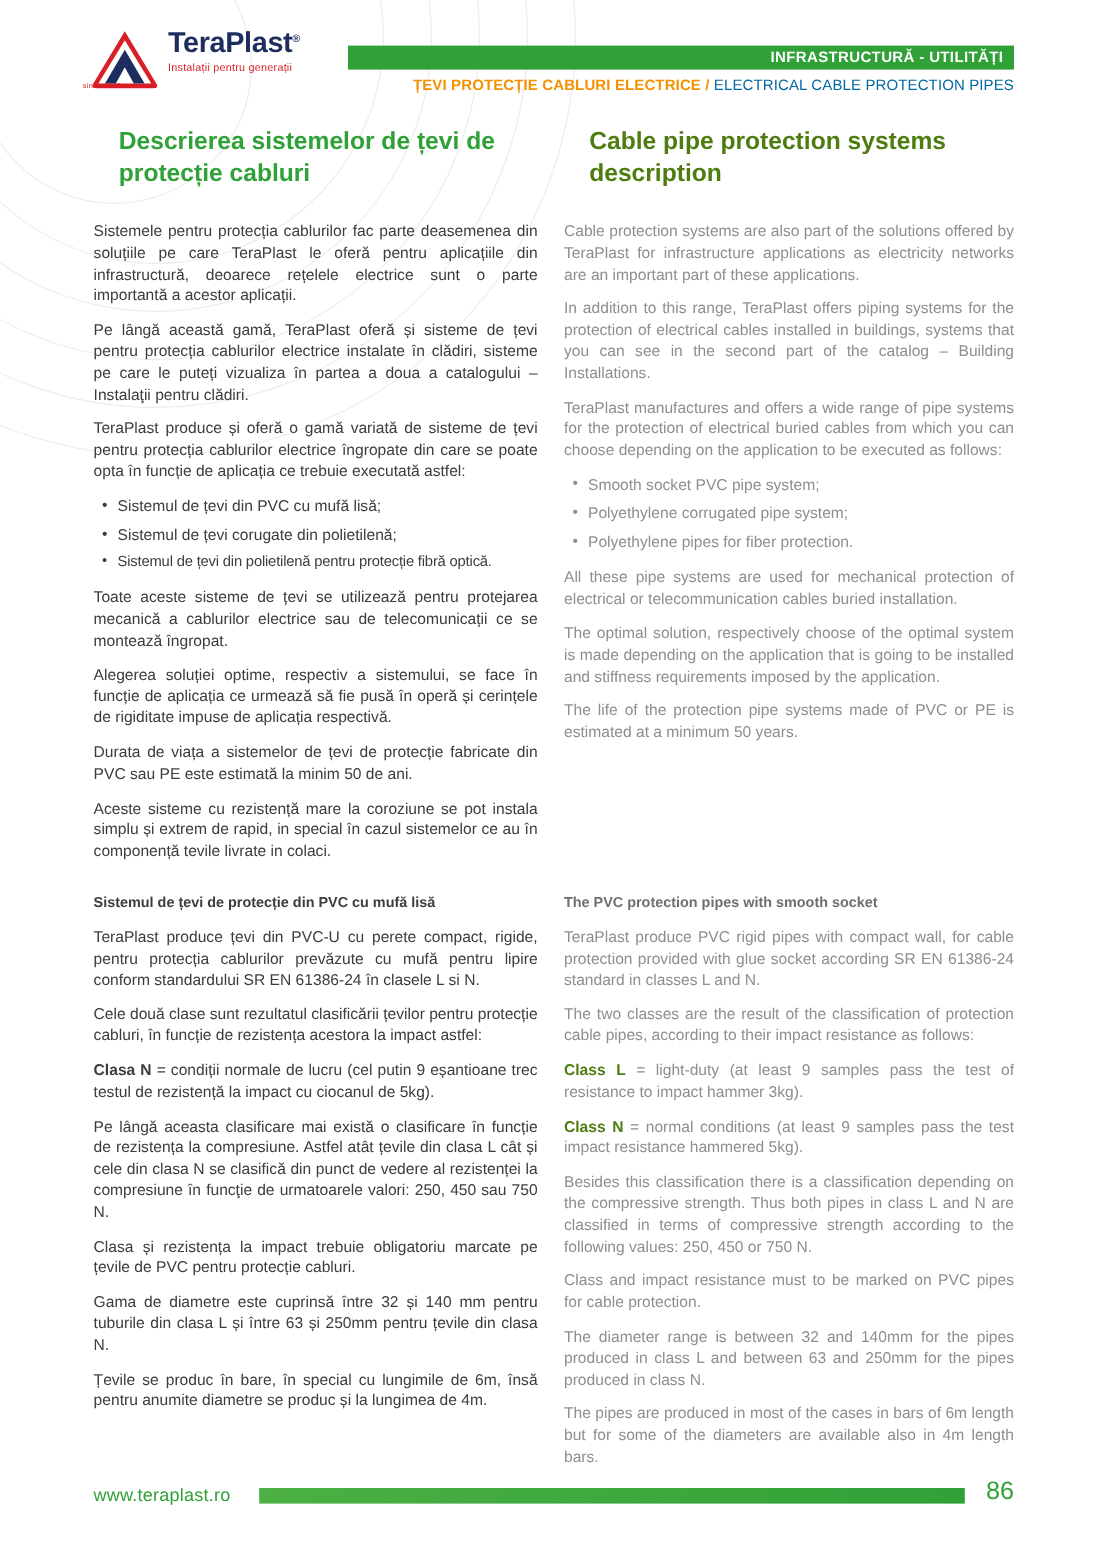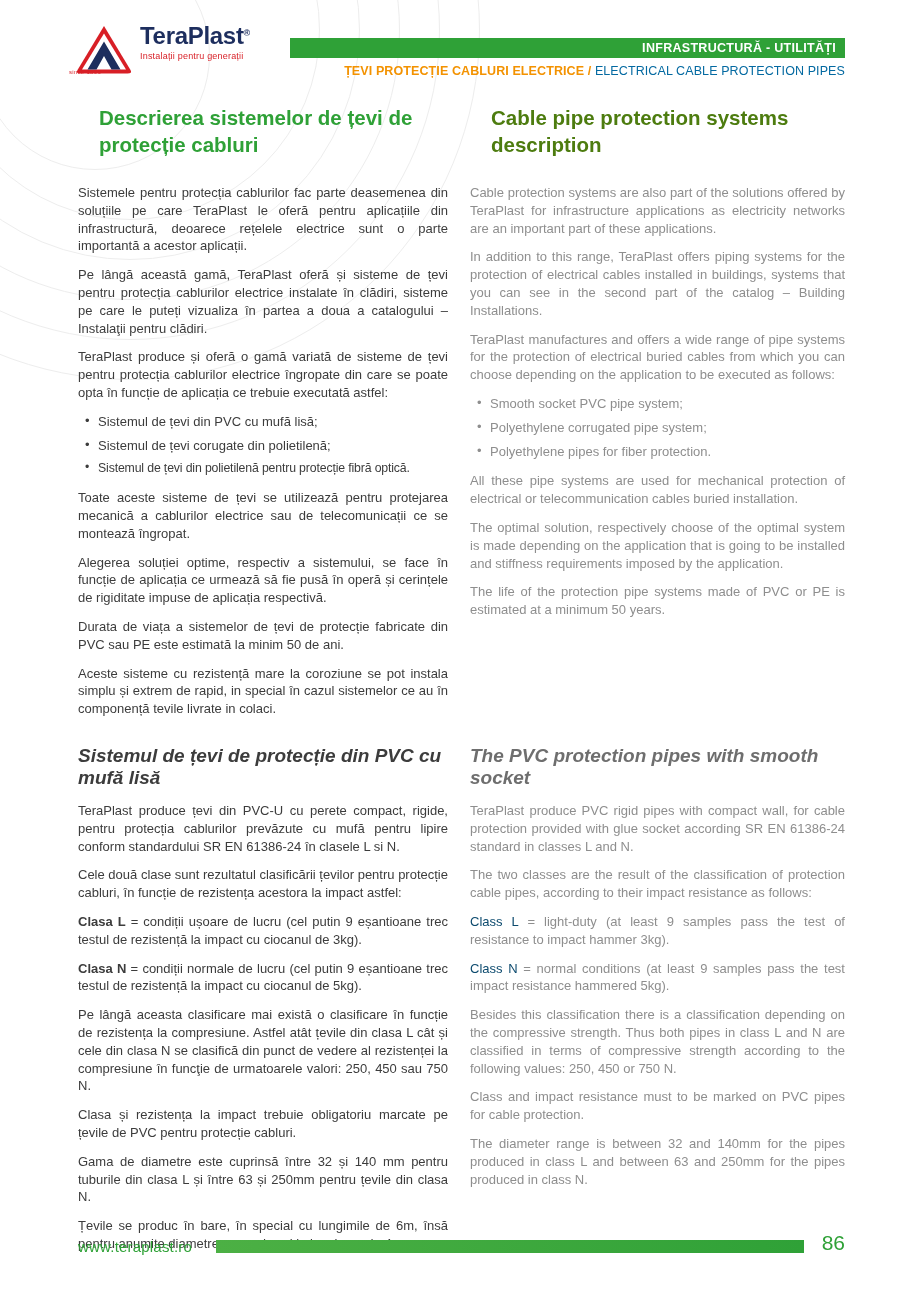--- a/index.html
+++ b/index.html
@@ -70,25 +70,25 @@
   }
   .columns p { margin-bottom:11px; }
   .col-l p, .col-l li { color:var(--text-dark,#3c3c3c); }
   .col-r p, .col-r li { color:var(--text-gray,#8e8e8e); }
 
   ul { list-style:none; margin:2px 0 12px 6px; }
   li { position:relative; padding-left:14px; margin-bottom:6px; }
   li::before { content:"\2022"; position:absolute; left:1px; top:-1px; }
   li.tight { font-size:12.3px; letter-spacing:-0.15px; white-space:nowrap; text-align:left; }
 
-  h2 { font-size:19px; font-weight:bold; margin-bottom:13px;font-style:italic; }
+  h2 { font-size:12px; font-weight:bold; margin-bottom:13px; }
   .sec-left h2  { color:var(--text-dark,#3c3c3c); }
   .sec-right h2 { color:#6e6e6e; }
   .col-l strong { font-weight:bold; color:var(--text-dark,#3c3c3c); }
-  .col-r strong { font-weight:normal; color:#0c4a6e; }
+  .col-r strong { font-weight:bold; color:#4d7c0f; }
 
   
   .footer-url {
     position:absolute; left:78px; top:1238px;
     font-size:15px; color:var(--green,#2fa137); text-decoration:none; letter-spacing:.2px;
   }
   .footer-bar {
     position:absolute; left:216px; top:1240px; width:588px; height:13px;
     background:linear-gradient(90deg,#4cb044,var(--green,#2fa137));
   }
@@ -167,37 +167,37 @@
         </ul>
         <p>All these pipe systems are used for mechanical protection of electrical or telecommunication cables buried installation.</p>
         <p>The optimal solution, respectively choose of the optimal system is made depending on the application that is going to be installed and stiffness requirements imposed by the application.</p>
         <p>The life of the protection pipe systems made of PVC or PE is estimated at a minimum 50 years.</p>
       </section>
 
       <section class="sec-left col-l">
         <h2>Sistemul de țevi de protecție din PVC cu mufă lisă</h2>
         <p>TeraPlast produce țevi din PVC-U cu perete compact, rigide, pentru protecția cablurilor prevăzute cu mufă pentru lipire conform standardului SR EN 61386-24 în clasele L si N.</p>
         <p>Cele două clase sunt rezultatul clasificării țevilor pentru protecție cabluri, în funcție de rezistența acestora la impact astfel:</p>
-        <p><strong>Clasa L</strong><span> = condiții ușoare de lucru (cel putin 9 eșantioane trec testul de rezistență la impact cu ciocanul de 3kg).</span></p>
         <p><strong>Clasa N</strong><span> = condiții normale de lucru (cel putin 9 eșantioane trec testul de rezistență la impact cu ciocanul de 5kg).</span></p>
         <p>Pe lângă aceasta clasificare mai există o clasificare în funcție de rezistența la compresiune. Astfel atât țevile din clasa L cât și cele din clasa N se clasifică din punct de vedere al rezistenței la compresiune în funcţie de urmatoarele valori: 250, 450 sau 750 N.</p>
         <p>Clasa și rezistența la impact trebuie obligatoriu marcate pe țevile de PVC pentru protecție cabluri.</p>
         <p>Gama de diametre este cuprinsă între 32 și 140 mm pentru tuburile din clasa L și între 63 și 250mm pentru țevile din clasa N.</p>
         <p>Țevile se produc în bare, în special cu lungimile de 6m, însă pentru anumite diametre se produc și la lungimea de 4m.</p>
       </section>
 
       <section class="sec-right col-r">
         <h2>The PVC protection pipes with smooth socket</h2>
         <p>TeraPlast produce PVC rigid pipes with compact wall, for cable protection provided with glue socket according SR EN 61386-24 standard in classes L and N.</p>
         <p>The two classes are the result of the classification of protection cable pipes, according to their impact resistance as follows:</p>
         <p><strong>Class L</strong><span> = light-duty (at least 9 samples pass the test of resistance to impact hammer 3kg).</span></p>
         <p><strong>Class N</strong><span> = normal conditions (at least 9 samples pass the test impact resistance hammered 5kg).</span></p>
         <p>Besides this classification there is a classification depending on the compressive strength. Thus both pipes in class L and N are classified in terms of compressive strength according to the following values: 250, 450 or 750 N.</p>
         <p>Class and impact resistance must to be marked on PVC pipes for cable protection.</p>
         <p>The diameter range is between 32 and 140mm for the pipes produced in class L and between 63 and 250mm for the pipes produced in class N.</p>
+        <p>The pipes are produced in most of the cases in bars of 6m length but for some of the diameters are available also in 4m length bars.</p>
       </section>
 
     </main>
 
     <a class="footer-url" href="#">www.teraplast.ro</a>
     <div class="footer-bar"></div>
     <div class="page-num">86</div>
 
   </div>
 </div>

